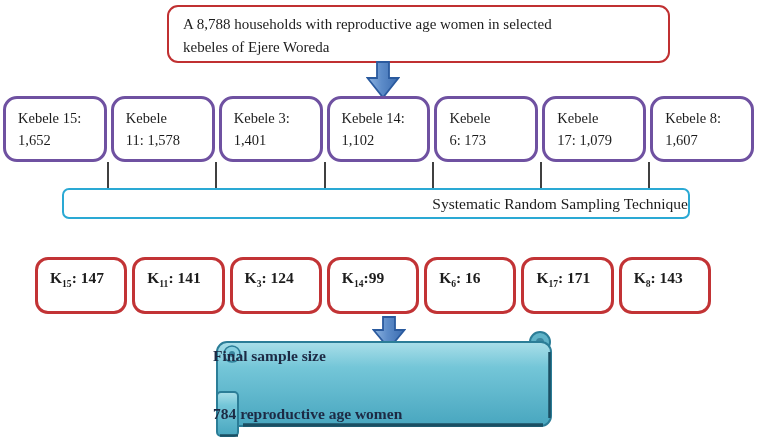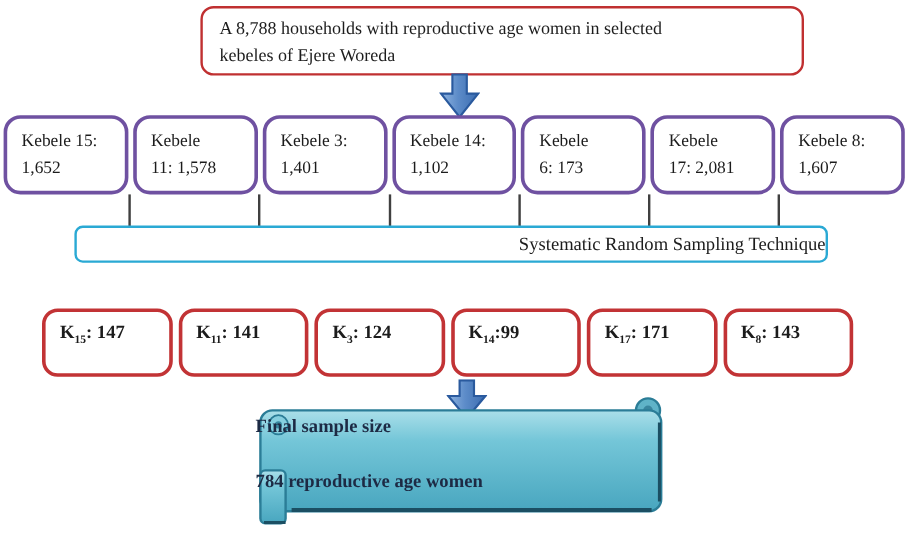--- a/index.html
+++ b/index.html
@@ -54,21 +54,21 @@
   .arrow-svg{position:absolute;}
 
   
   #final-scroll{position:absolute;left:213px;top:330px;width:348px;height:112px;}
   #final-scroll svg{position:absolute;left:0;top:0;}
   .scroll-text{
     position:absolute;left:0;width:100%;
     font-size:15.5px;font-weight:bold;color:#1d2a44;
   }
   #scroll-line-1{top:17px;}
-  #scroll-line-2{top:63px;}
+  #scroll-line-2{top:75px;}
 </style>
 </head>
 <body>
 
 <div id="stage">
 
   <div class="box" id="top-box">
     <div>A 8,788 households with reproductive age women in selected</div>
     <div>kebeles of Ejere Woreda</div>
   </div>
@@ -100,21 +100,21 @@
     <div class="kebele-box">
       <div>Kebele 14:</div>
       <div>1,102</div>
     </div>
     <div class="kebele-box">
       <div>Kebele</div>
       <div>6: 173</div>
     </div>
     <div class="kebele-box">
       <div>Kebele</div>
-      <div>17: 2,081</div>
+      <div>17: 1,079</div>
     </div>
     <div class="kebele-box">
       <div>Kebele 8:</div>
       <div>1,607</div>
     </div>
   </div>
 
   <div class="connector" style="left:107px"></div>
   <div class="connector" style="left:215px"></div>
   <div class="connector" style="left:324px"></div>
@@ -122,20 +122,21 @@
   <div class="connector" style="left:540px"></div>
   <div class="connector" style="left:648px"></div>
 
   <div class="box" id="sampling-box">Systematic Random Sampling Technique</div>
 
   <div id="sample-row">
     <div class="sample-box"><span>K</span><sub>15</sub><span>: 147</span></div>
     <div class="sample-box"><span>K</span><sub>11</sub><span>: 141</span></div>
     <div class="sample-box"><span>K</span><sub>3</sub><span>: 124</span></div>
     <div class="sample-box"><span>K</span><sub>14</sub><span>:99</span></div>
+    <div class="sample-box"><span>K</span><sub>6</sub><span>: 16</span></div>
     <div class="sample-box"><span>K</span><sub>17</sub><span>: 171</span></div>
     <div class="sample-box"><span>K</span><sub>8</sub><span>: 143</span></div>
   </div>
 
   <svg class="arrow-svg" style="left:372px;top:316px" width="34" height="34" viewBox="0 0 34 34">
     <defs>
       <linearGradient id="ag2" x1="0" y1="0" x2="1" y2="0">
         <stop offset="0" stop-color="#8fb4e0"></stop>
         <stop offset="0.45" stop-color="#5d8cc9"></stop>
         <stop offset="1" stop-color="#3b6cb0"></stop>

